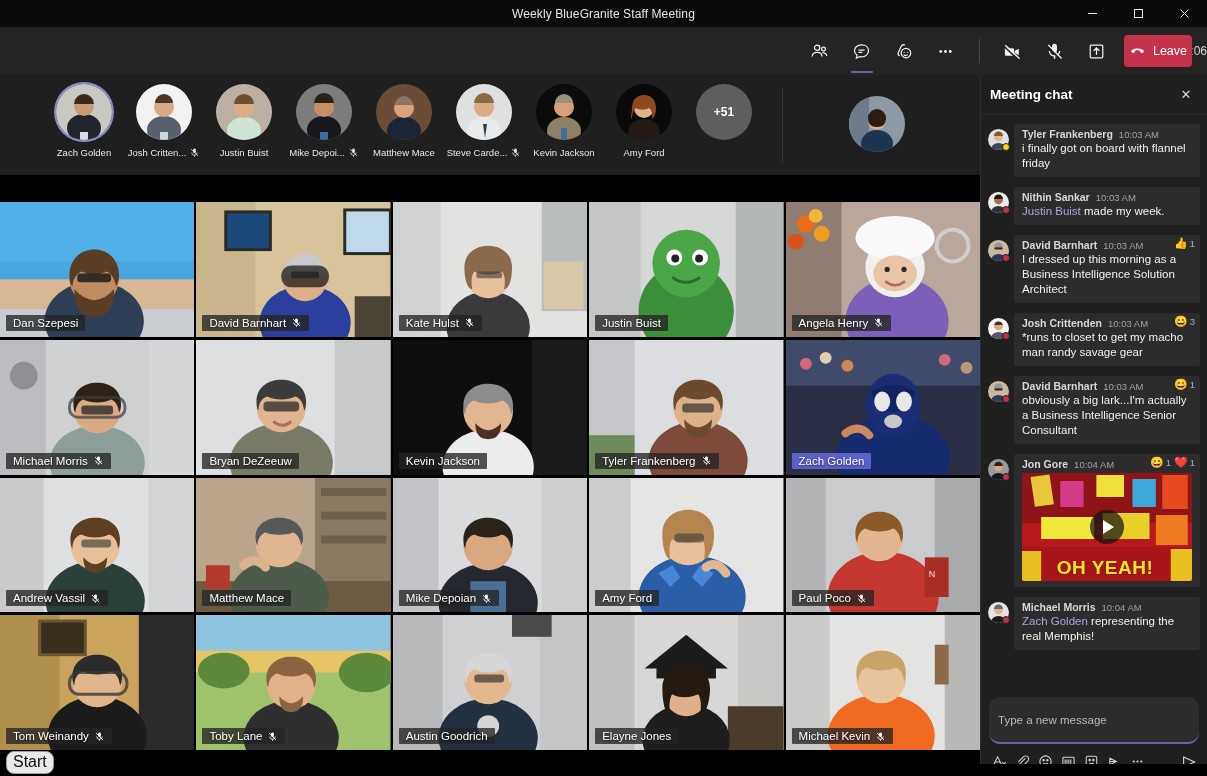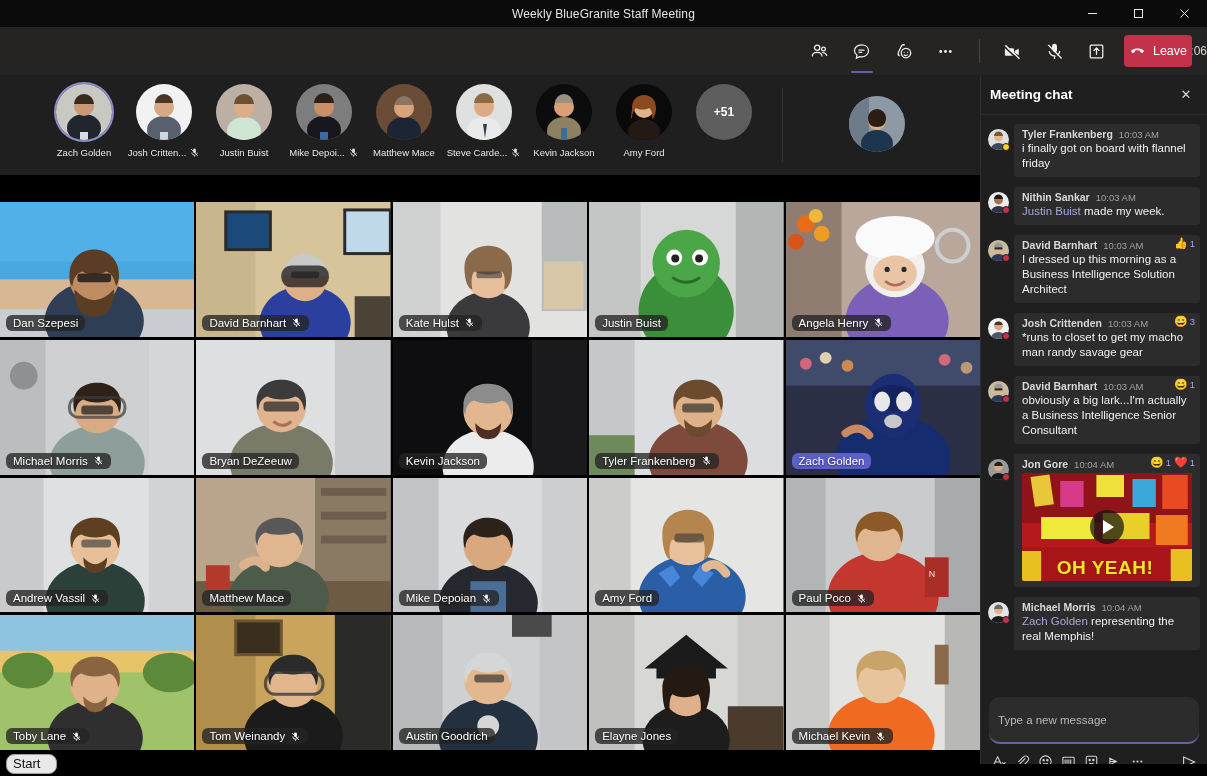--- a/index.html
+++ b/index.html
@@ -69,21 +69,21 @@
   .vgrid {
     width: 980px; height: 548px;
     display: grid; grid-template-columns: repeat(5, 1fr); grid-template-rows: repeat(4, 1fr);
     gap: 3px 2px;
   }
   .tile { position: relative; overflow: hidden; background: #2b2b2b; }
   .tile .scene { position: absolute; inset: 0; }
   .namebadge {
     position: absolute; left: 6px; bottom: 6px; max-width: 92%;
     background: rgba(36,36,36,.78); color: #fff; font-size: 11.5px;
-    padding: 2px 7px; border-radius: 6px; display: flex; align-items: center; gap: 5px;
+    padding: 2px 7px; border-radius: 1px; display: flex; align-items: center; gap: 5px;
     white-space: nowrap; text-shadow: 0 1px 2px rgba(0,0,0,.6);
   }
   .namebadge.speaking { background: #5b5fc7; }
   .mute-ic { width: 11px; height: 11px; flex: none; }
 
   
   .chat {
     position: absolute; top: 75px; right: 0; width: 227px; height: 701px;
     background: #1f1f1f; border-left: 1px solid #2d2d2d;
     display: flex; flex-direction: column;
@@ -135,21 +135,21 @@
   .compose-box .ph { color: #b9b9b9; font-size: 11.5px; }
   .compose-icons { display: flex; align-items: center; padding: 3px 8px 4px 8px; gap: 2px; }
   .ci { width: 21px; height: 21px; display: flex; align-items: center; justify-content: center;
         color: #d6d6d6; border-radius: 3px; }
   .ci.send { margin-left: auto; }
 
   
   .taskbar { position: absolute; left: 0; bottom: 0; width: 1207px; height: 12px; background: #000; }
   .start-tip {
     position: absolute; left: 6px; bottom: 2px; background: #e9e9e9; color: #101010;
-    font-size: 13px; padding: 1px 16px 2px 6px; border: 1px solid #9b9b9b; border-radius: 8px;
+    font-size: 16px; padding: 1px 6px 2px 6px; border: 1px solid #9b9b9b; border-radius: 8px;
   }
 
   svg { display: block; }
 </style>
 </head>
 <body>
 
 <div class="app">
 
   <div class="titlebar">
@@ -727,56 +727,56 @@
                 <path d="M4 8a4 4 0 008 0"></path>
                 <path d="M8 12v2.2"></path>
                 <path d="M3 3l10 10"></path>
               </g>
             </svg>
         </div>
       </div>
 
       <div class="tile">
         <svg class="scene" viewBox="0 0 196 137" preserveAspectRatio="none">
+          <rect width="196" height="137" fill="#caa35c"></rect>
+          <rect x="0" y="0" width="60" height="137" fill="#b08e4c"></rect>
+          <rect x="140" y="0" width="56" height="137" fill="#2a2a28"></rect>
+          <rect x="40" y="6" width="46" height="34" fill="#3a2f1e" stroke="#6b5530" stroke-width="3"></rect>
+          <ellipse cx="98" cy="122" rx="50" ry="40" fill="#1b1b1b"></ellipse>
+          <circle cx="98" cy="68" r="25" fill="#e2b68c"></circle>
+          <path d="M73 62c0-14 11-22 25-22s25 8 25 22c0 5-1 8-2 9-1-9-5-13-9-14-7 4-21 4-28 0-4 1-9 5-9 14-1-1-2-4-2-9z" fill="#2b2b2b"></path>
+          <rect x="70" y="58" width="58" height="22" rx="10" fill="none" stroke="#3a3a3a" stroke-width="3" opacity=".8"></rect>
+        </svg>
+        <div class="namebadge">
+          <span>Tom Weinandy</span>
+          <svg class="mute-ic" viewBox="0 0 16 16">
+              <g stroke="#fff" stroke-width="1.3" fill="none">
+                <rect x="6" y="2" width="4" height="7" rx="2" fill="#fff" stroke="none"></rect>
+                <path d="M4 8a4 4 0 008 0"></path>
+                <path d="M8 12v2.2"></path>
+                <path d="M3 3l10 10"></path>
+              </g>
+            </svg>
+        </div>
+      </div>
+
+      <div class="tile">
+        <svg class="scene" viewBox="0 0 196 137" preserveAspectRatio="none">
           <rect width="196" height="137" fill="#9fc26a"></rect>
           <rect x="0" y="0" width="196" height="40" fill="#8fc4e0"></rect>
           <rect x="0" y="36" width="196" height="22" fill="#e8c468"></rect>
           <ellipse cx="28" cy="56" rx="26" ry="18" fill="#5d8a3a"></ellipse>
           <ellipse cx="172" cy="58" rx="28" ry="20" fill="#5d8a3a"></ellipse>
           <ellipse cx="96" cy="124" rx="48" ry="38" fill="#2f2f2f"></ellipse>
           <circle cx="96" cy="70" r="25" fill="#e0b28a"></circle>
           <path d="M71 64c0-14 11-22 25-22s25 8 25 22c0 5-1 8-2 9-1-9-5-13-9-14-7 4-21 4-28 0-4 1-9 5-9 14-1-1-2-4-2-9z" fill="#8a6440"></path>
           <path d="M84 82q12 14 24 0 0 16-12 16t-12-16z" fill="#8a6440"></path>
         </svg>
         <div class="namebadge">
           <span>Toby Lane</span>
-          <svg class="mute-ic" viewBox="0 0 16 16">
-              <g stroke="#fff" stroke-width="1.3" fill="none">
-                <rect x="6" y="2" width="4" height="7" rx="2" fill="#fff" stroke="none"></rect>
-                <path d="M4 8a4 4 0 008 0"></path>
-                <path d="M8 12v2.2"></path>
-                <path d="M3 3l10 10"></path>
-              </g>
-            </svg>
-        </div>
-      </div>
-
-      <div class="tile">
-        <svg class="scene" viewBox="0 0 196 137" preserveAspectRatio="none">
-          <rect width="196" height="137" fill="#caa35c"></rect>
-          <rect x="0" y="0" width="60" height="137" fill="#b08e4c"></rect>
-          <rect x="140" y="0" width="56" height="137" fill="#2a2a28"></rect>
-          <rect x="40" y="6" width="46" height="34" fill="#3a2f1e" stroke="#6b5530" stroke-width="3"></rect>
-          <ellipse cx="98" cy="122" rx="50" ry="40" fill="#1b1b1b"></ellipse>
-          <circle cx="98" cy="68" r="25" fill="#e2b68c"></circle>
-          <path d="M73 62c0-14 11-22 25-22s25 8 25 22c0 5-1 8-2 9-1-9-5-13-9-14-7 4-21 4-28 0-4 1-9 5-9 14-1-1-2-4-2-9z" fill="#2b2b2b"></path>
-          <rect x="70" y="58" width="58" height="22" rx="10" fill="none" stroke="#3a3a3a" stroke-width="3" opacity=".8"></rect>
-        </svg>
-        <div class="namebadge">
-          <span>Tom Weinandy</span>
           <svg class="mute-ic" viewBox="0 0 16 16">
               <g stroke="#fff" stroke-width="1.3" fill="none">
                 <rect x="6" y="2" width="4" height="7" rx="2" fill="#fff" stroke="none"></rect>
                 <path d="M4 8a4 4 0 008 0"></path>
                 <path d="M8 12v2.2"></path>
                 <path d="M3 3l10 10"></path>
               </g>
             </svg>
         </div>
       </div>

